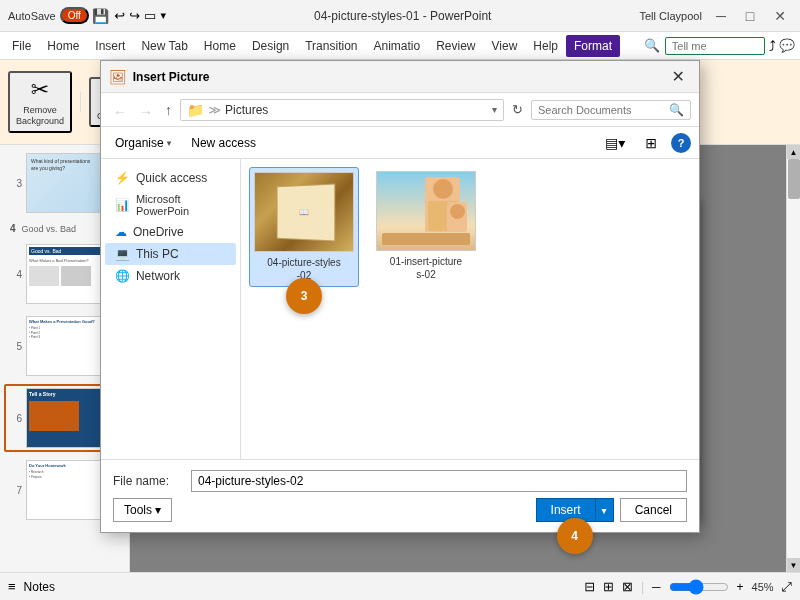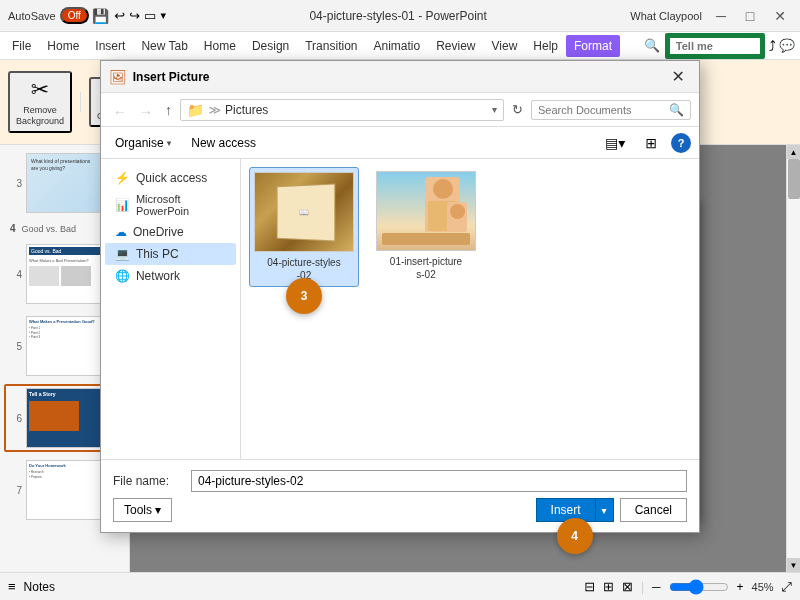--- a/index.html
+++ b/index.html
@@ -25,23 +25,23 @@
     
     .menu-bar {
       height: 28px;
       background: white;
       display: flex;
       align-items: center;
       padding: 0 4px;
       border-bottom: 1px solid #ddd;
     }
     .menu-item { padding: 4px 8px; cursor: pointer; font-size: 12px; color: #333; border-radius: 2px; }
-    .menu-item.active { background: #8b5cf6; color: white; }
+    .menu-item.active { background: #4c1d95; color: white; }
     .menu-search { margin-left: auto; display: flex; align-items: center; gap: 4px; }
-    .menu-search input { border: 5px solid #15803d; padding: 2px 6px; border-radius: 2px; font-size: 11px; width: 100px; font-weight: bold; }
+    .menu-search input { border: 1px solid #15803d; padding: 2px 6px; border-radius: 2px; font-size: 11px; width: 100px; }
 
     
     .ribbon {
       height: 85px;
       background: #fff3e0;
       border-bottom: 1px solid #ddd;
       display: flex;
       align-items: center;
       padding: 4px 8px;
       gap: 8px;
@@ -388,21 +388,21 @@
     <span class="autosave-label">AutoSave</span>
     <button class="autosave-toggle">Off</button>
     <span style="font-size:14px;cursor:pointer;">💾</span>
     <span style="font-size:13px;cursor:pointer;">↩</span>
     <span style="font-size:13px;cursor:pointer;">↪</span>
     <span style="font-size:13px;cursor:pointer;">▭</span>
     <span style="font-size:11px;cursor:pointer;">▾</span>
   </div>
   <div class="title-bar-center">04-picture-styles-01 - PowerPoint</div>
   <div class="title-bar-right">
-    <span style="font-size:11px;color:#333;">What Claypool</span>
+    <span style="font-size:11px;color:#333;">Tell Claypool</span>
     <button class="title-btn">─</button>
     <button class="title-btn">□</button>
     <button class="title-btn close">✕</button>
   </div>
 </div>
 
 <div class="menu-bar">
   <div class="menu-item">File</div>
   <div class="menu-item">Home</div>
   <div class="menu-item">Insert</div>

